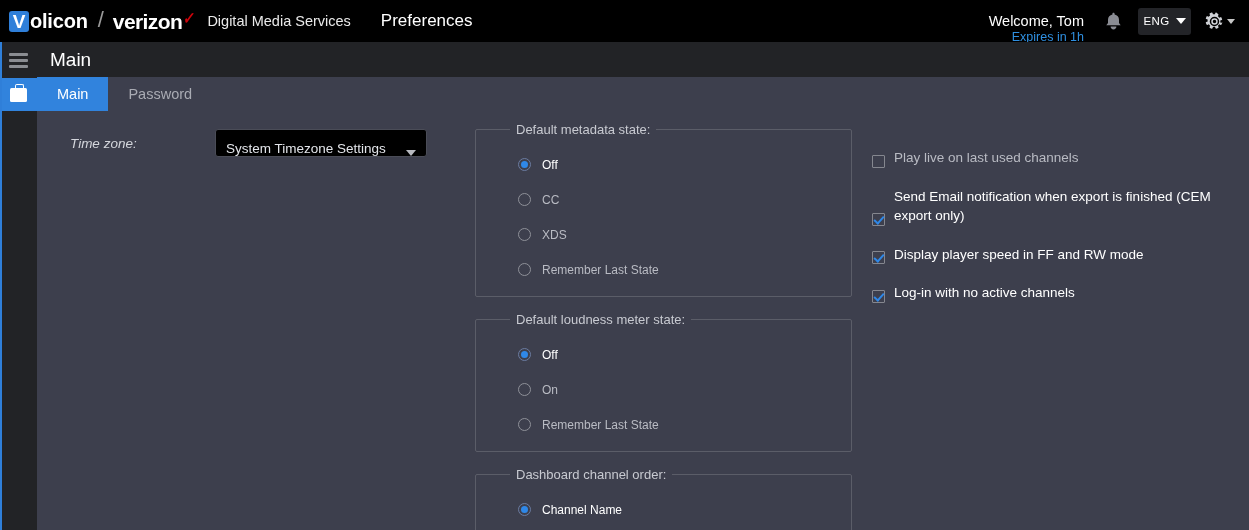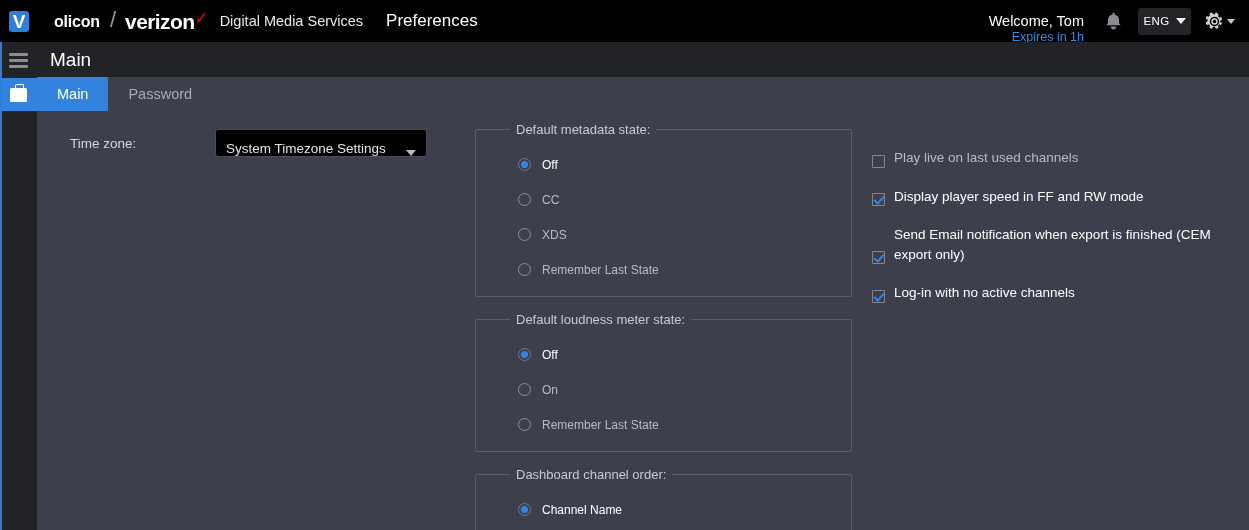--- a/index.html
+++ b/index.html
@@ -37,22 +37,22 @@
     margin-right: 1px;
   }
   .volicon-badge .v {
     color: #ffffff;
     font-size: 19px;
     font-weight: bold;
     line-height: 19px;
     font-family: "Liberation Sans", sans-serif;
   }
   .volicon-word {
-    color: #ffffff; font-size: 16px; font-weight: bold;
-    letter-spacing: -0.2px; line-height: 21px; margin-left: 24px;
+    color: #ffffff; font-size: 20px; font-weight: bold;
+    letter-spacing: -0.2px; line-height: 21px;
   }
 
   .slash {
     color: #9a9a9a; font-size: 22px; font-weight: 300;
     margin: 0 9px 0 10px; line-height: 22px;
     transform: translateY(-1px);
   }
 
   .verizon-logo { position: relative; display: flex; align-items: flex-end; }
   .verizon-word {
@@ -66,21 +66,21 @@
     display: inline-block;
   }
 
   .dms-text {
     color: #eaeaea; font-size: 14.5px;
     margin-left: 11px; line-height: 18px;
   }
 
   .page-title-top {
     color: #ffffff; font-size: 17px;
-    margin-left: 23px; line-height: 20px;
+    margin-left: 30px; line-height: 20px;
   }
 
   .topbar-right {
     margin-left: auto; display: flex; align-items: center;
     padding-right: 8px; height: 100%;
   }
 
   .welcome-block {
     text-align: right; line-height: 1.25; margin-right: 16px;
   }
@@ -190,21 +190,21 @@
 
   .body-row { display: flex; position: relative; }
 
   
   .col-left {
     width: 420px; padding-top: 18px; padding-left: 33px;
     display: flex; align-items: flex-start;
   }
   .tz-label {
     font-size: 13.5px; color: #d4d6dc;
-    width: 145px; line-height: 30px;
+    width: 145px; line-height: 30px; font-style: italic;
   }
   .tz-select {
     width: 212px; height: 28px;
     background: #000000;
     border: 1px solid #4a4c57;
     border-radius: 3px;
     display: flex; align-items: flex-end;
     padding: 0 10px;
     cursor: pointer;
     position: relative;
@@ -437,26 +437,26 @@
 
       <div class="col-right">
 
         <div class="check-row">
           <span class="checkbox"></span>
           <span class="check-label">Play live on last used channels</span>
         </div>
 
         <div class="check-row on">
           <span class="checkbox checked"></span>
-          <span class="check-label">Display player speed in FF and RW mode</span>
+          <span class="check-label">Send Email notification when export is finished (CEM export only)</span>
         </div>
 
         <div class="check-row on">
           <span class="checkbox checked"></span>
-          <span class="check-label">Send Email notification when export is finished (CEM export only)</span>
+          <span class="check-label">Display player speed in FF and RW mode</span>
         </div>
 
         <div class="check-row on">
           <span class="checkbox checked"></span>
           <span class="check-label">Log-in with no active channels</span>
         </div>
 
       </div>
 
     </div>

